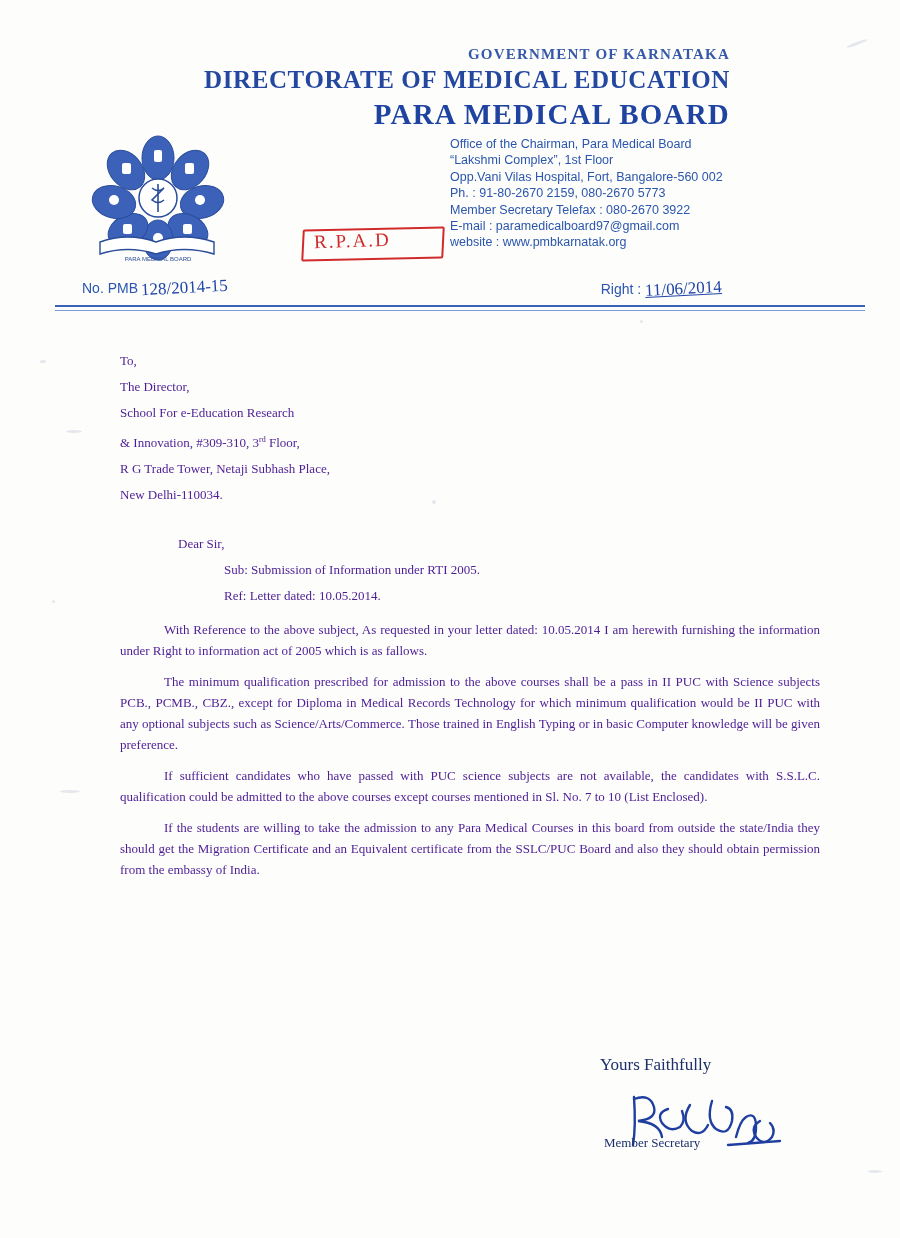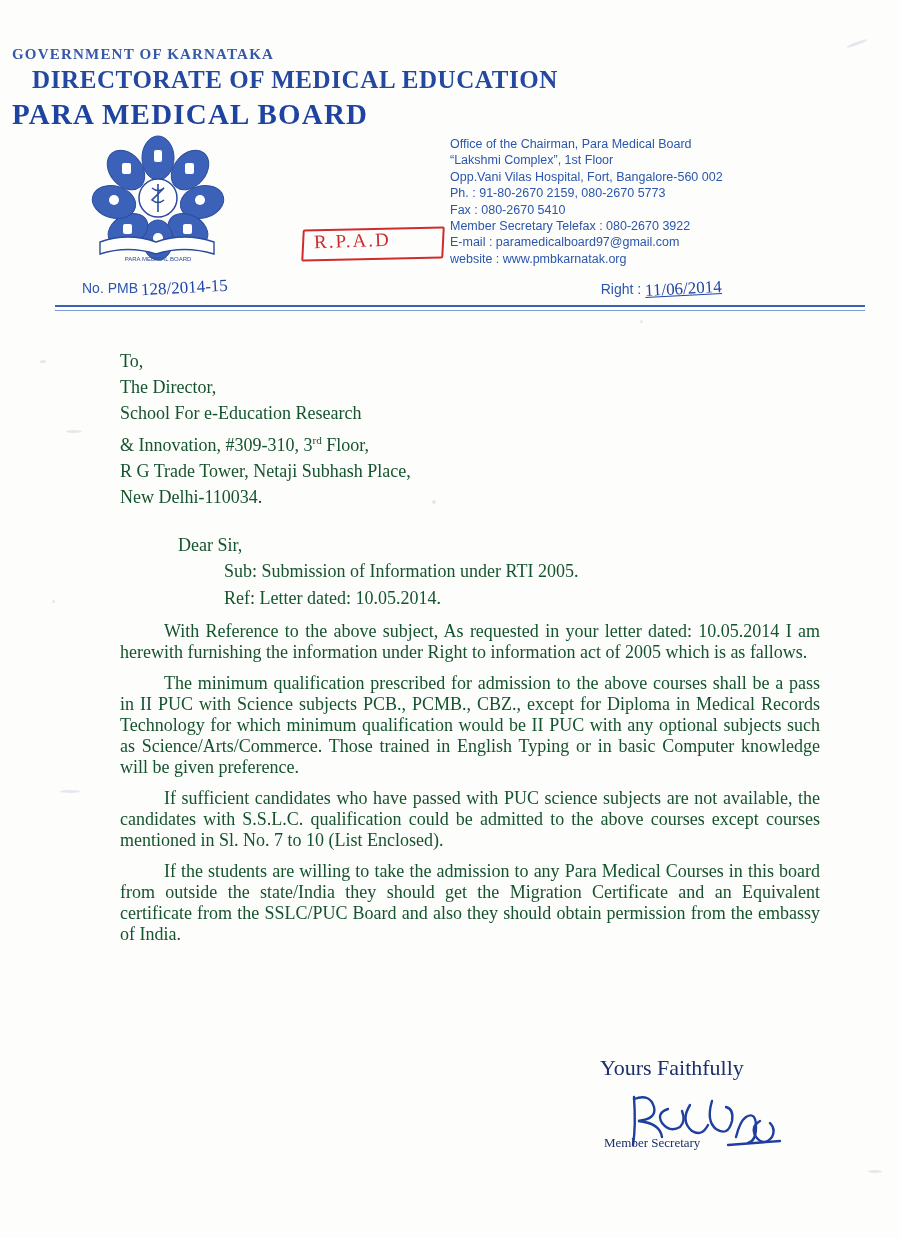--- a/index.html
+++ b/index.html
@@ -27,23 +27,22 @@
     border-radius: 50%;
     opacity: .55;
   }
 
   
   .letterhead {
     position: absolute;
     top: 46px;
     left: 0;
     width: 730px;
-    text-align: left;
+    text-align: right;
     color: #2b4ea2;
-    margin-left: 12px;
   }
   .lh-gov {
     font-family: "Liberation Serif", serif;
     font-size: 15px;
     letter-spacing: 1.2px;
     font-weight: bold;
     color: #3558a8;
   }
   .lh-dir {
     font-family: "Liberation Serif", serif;
@@ -156,43 +155,43 @@
     height: 1px;
     background: #7f9bd4;
   }
 
   
   .body-wrap {
     position: absolute;
     left: 120px;
     top: 348px;
     width: 700px;
-    color: #14532d;
-    font-family: "Liberation Serif", serif;
-    font-size: 18px;
+    color: #4c1d95;
+    font-family: "Liberation Serif", serif;
+    font-size: 13px;
     line-height: 26.2px;
   }
   .addr div { white-space: nowrap; }
   .addr { margin-bottom: 22px; }
   .salute { margin-left: 58px; }
   .subj  { margin-left: 104px; }
   .ref   { margin-left: 104px; }
   .para {
     margin-top: 10px;
     text-align: justify;
     text-indent: 44px;
     line-height: 21px;
   }
   .sign-block {
     position: absolute;
     left: 600px;
     top: 1055px;
     width: 280px;
     font-family: "Liberation Serif", serif;
-    font-size: 22px;
+    font-size: 17px;
     color: #1c2f6b;
   }
   .sign-scribble {
     position: absolute;
     left: 628px;
     top: 1085px;
     width: 220px;
     height: 80px;
   }
   .member-sec {
@@ -254,21 +253,20 @@
         <text x="80" y="131" font-size="6" text-anchor="middle" fill="#2a4c9b" stroke="none" font-family="Liberation Sans, sans-serif">PARA MEDICAL BOARD</text>
       </g>
     </svg>
   </div>
 
   <div class="contact">
     <div>Office of the Chairman, Para Medical Board</div>
     <div>“Lakshmi Complex”, 1st Floor</div>
     <div>Opp.Vani Vilas Hospital, Fort, Bangalore-560 002</div>
     <div>Ph. : 91-80-2670 2159,  080-2670 5773</div>
-    <div>Fax : 080-2670 5410</div>
     <div>Member Secretary Telefax : 080-2670 3922</div>
     <div>E-mail : paramedicalboard97@gmail.com</div>
     <div>website : www.pmbkarnatak.org</div>
   </div>
 
   <div class="rpad">
     <div class="rpad-box"></div>
     <div class="rpad-text">R.P.A.D</div>
   </div>
 

